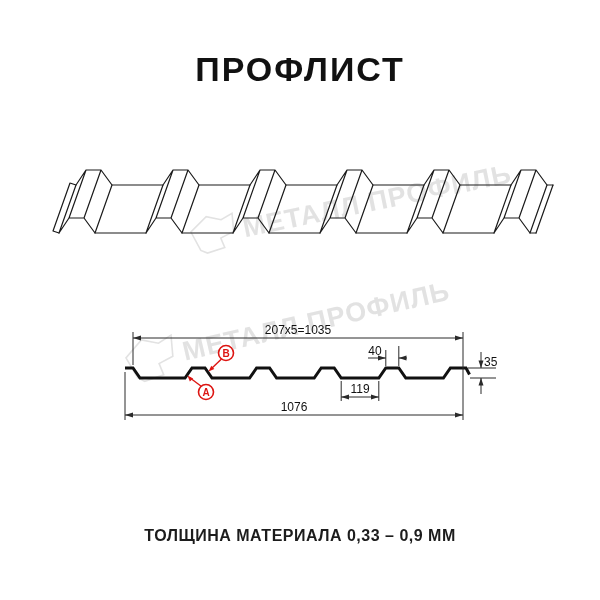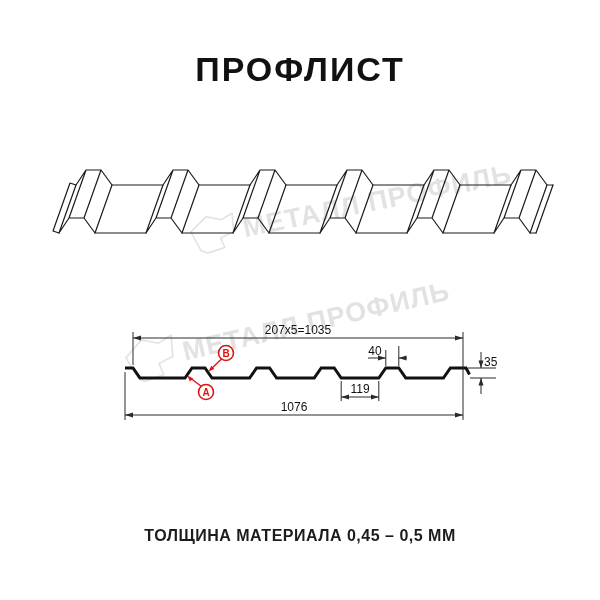--- a/index.html
+++ b/index.html
@@ -122,14 +122,14 @@
 
     <g>
       <path class="red" d="M201.5,386.5 L189.5,377.5"></path>
       <polygon class="redhead" points="187.5,375.5 193.2,378.5 189.8,381.5"></polygon>
       <circle class="redcircle" cx="206" cy="392" r="7.5"></circle>
       <text class="redletter" x="206" y="395.8">A</text>
     </g>
 
   </svg>
 
-  <div class="footer">ТОЛЩИНА МАТЕРИАЛА 0,45 – 0,5 ММ</div>
+  <div class="footer">ТОЛЩИНА МАТЕРИАЛА 0,33 – 0,9 ММ</div>
 </div>
 
 </body></html>

